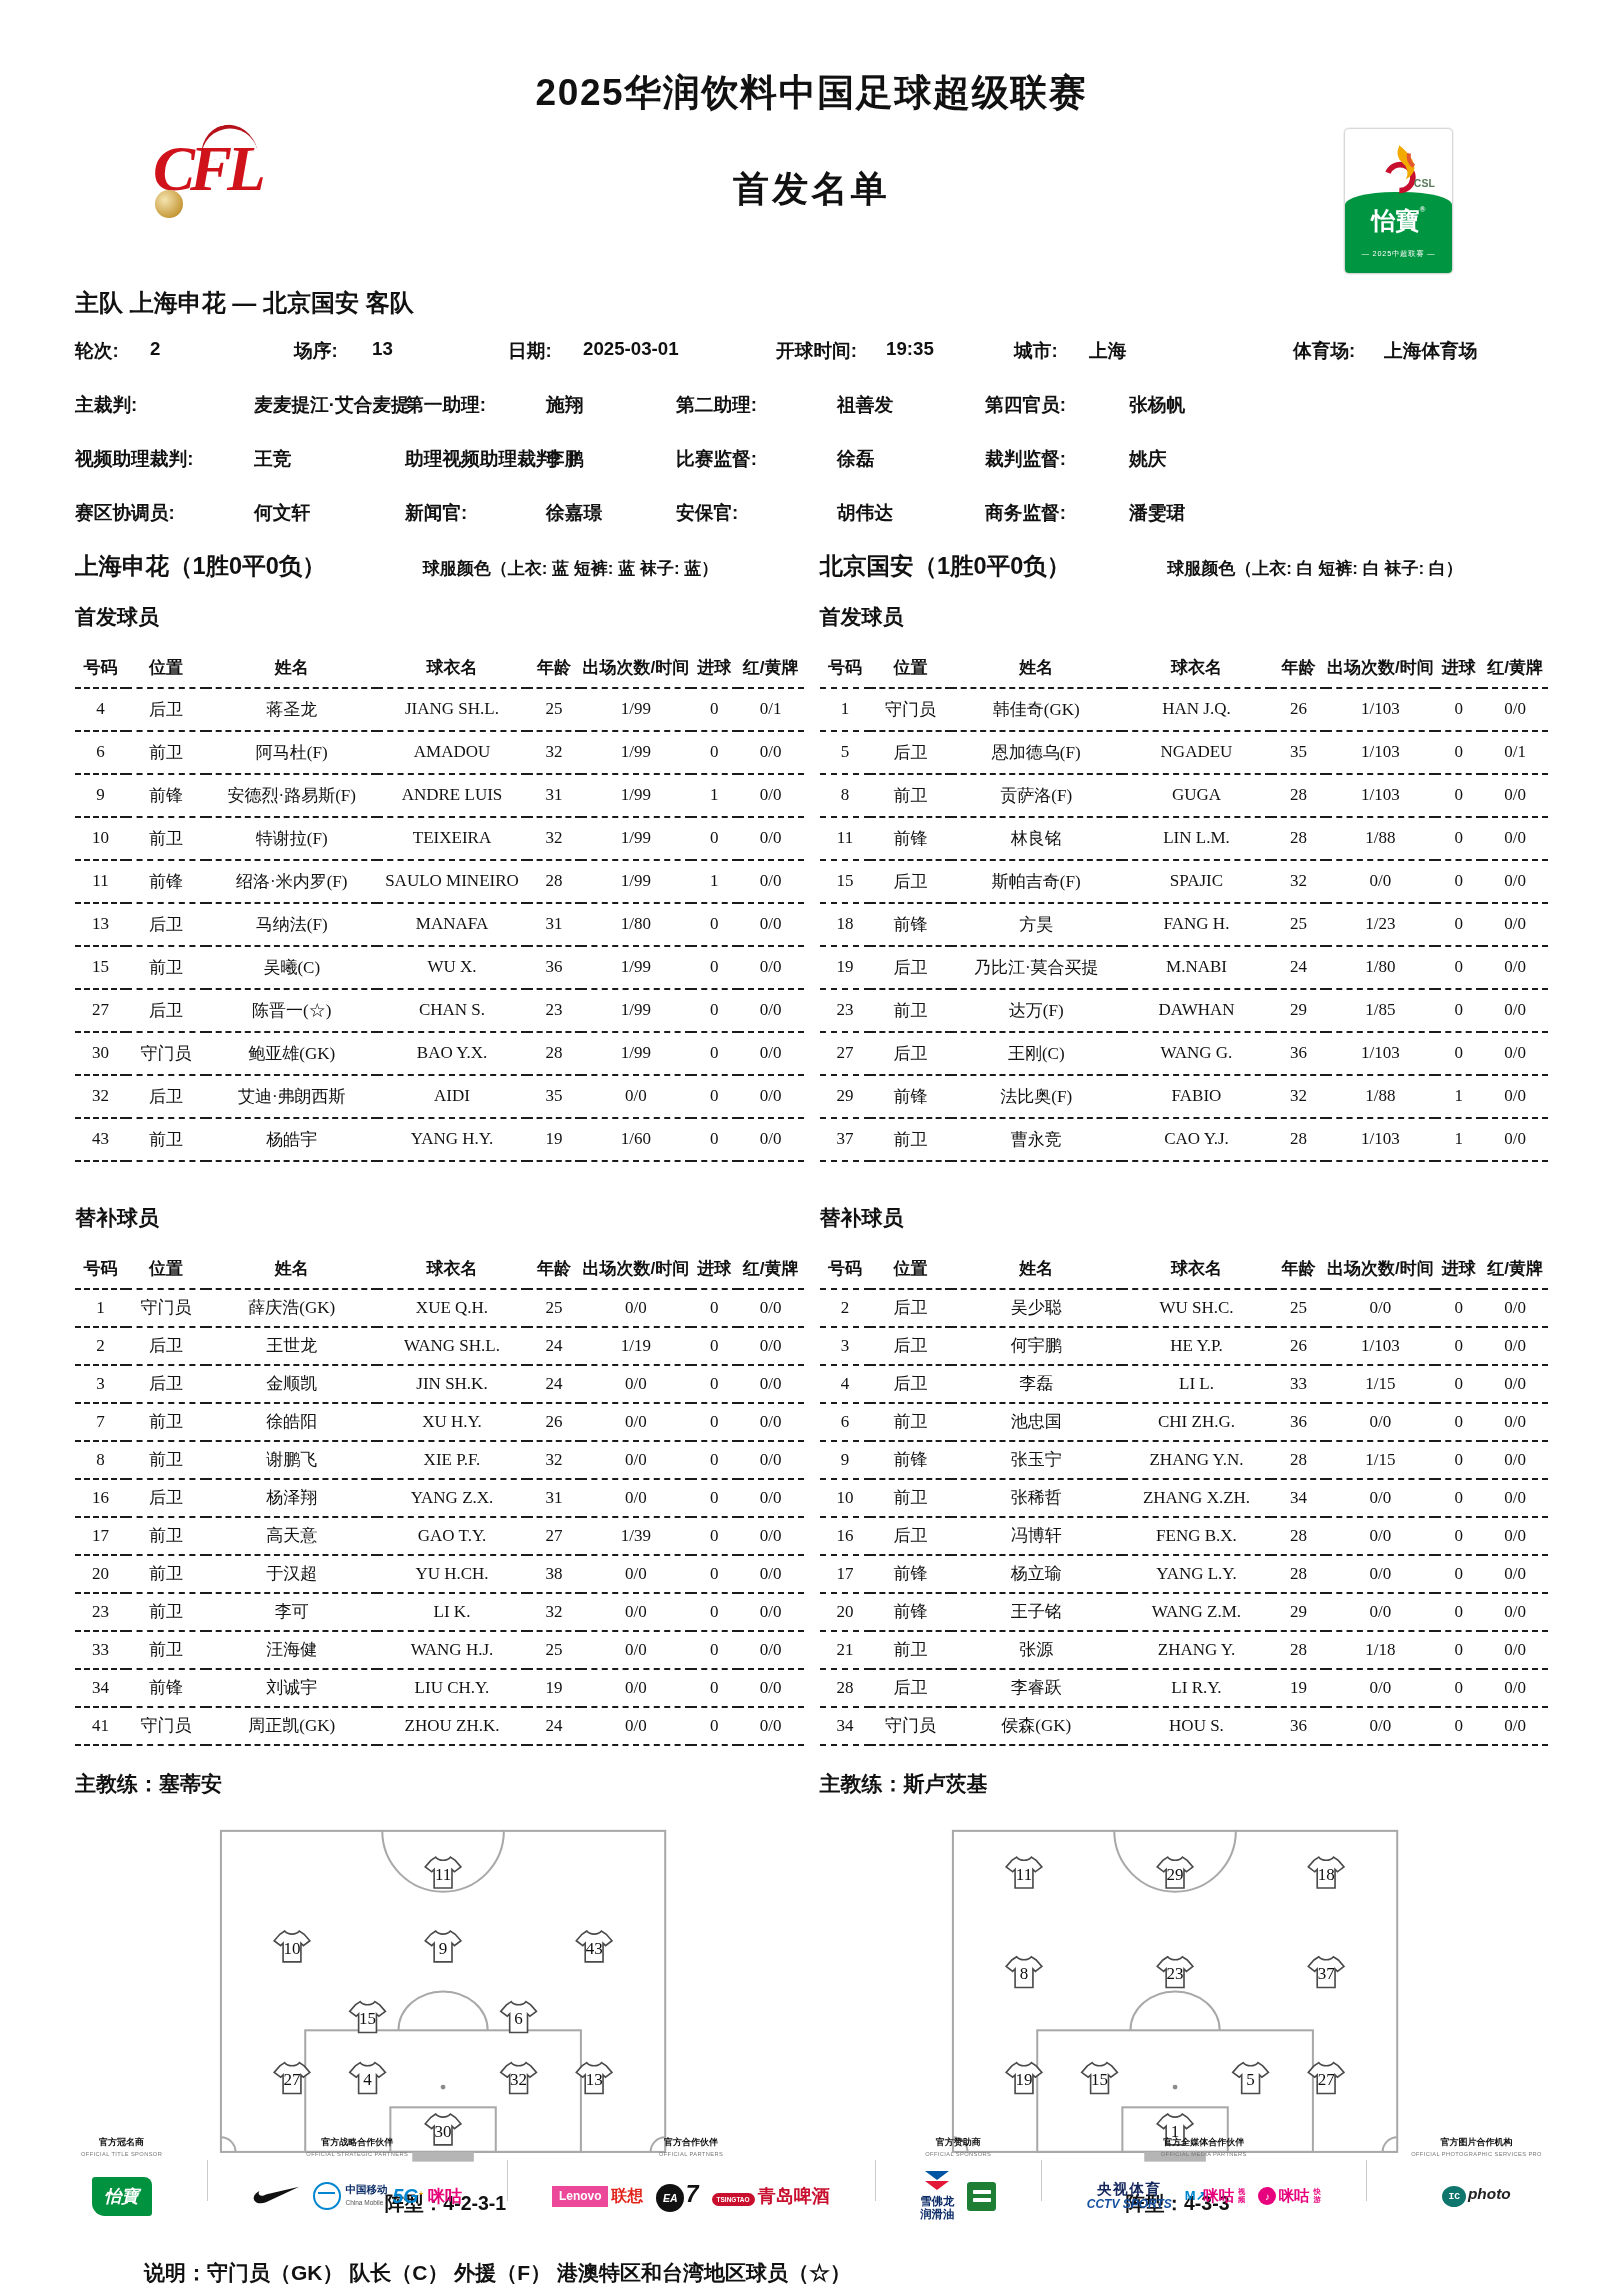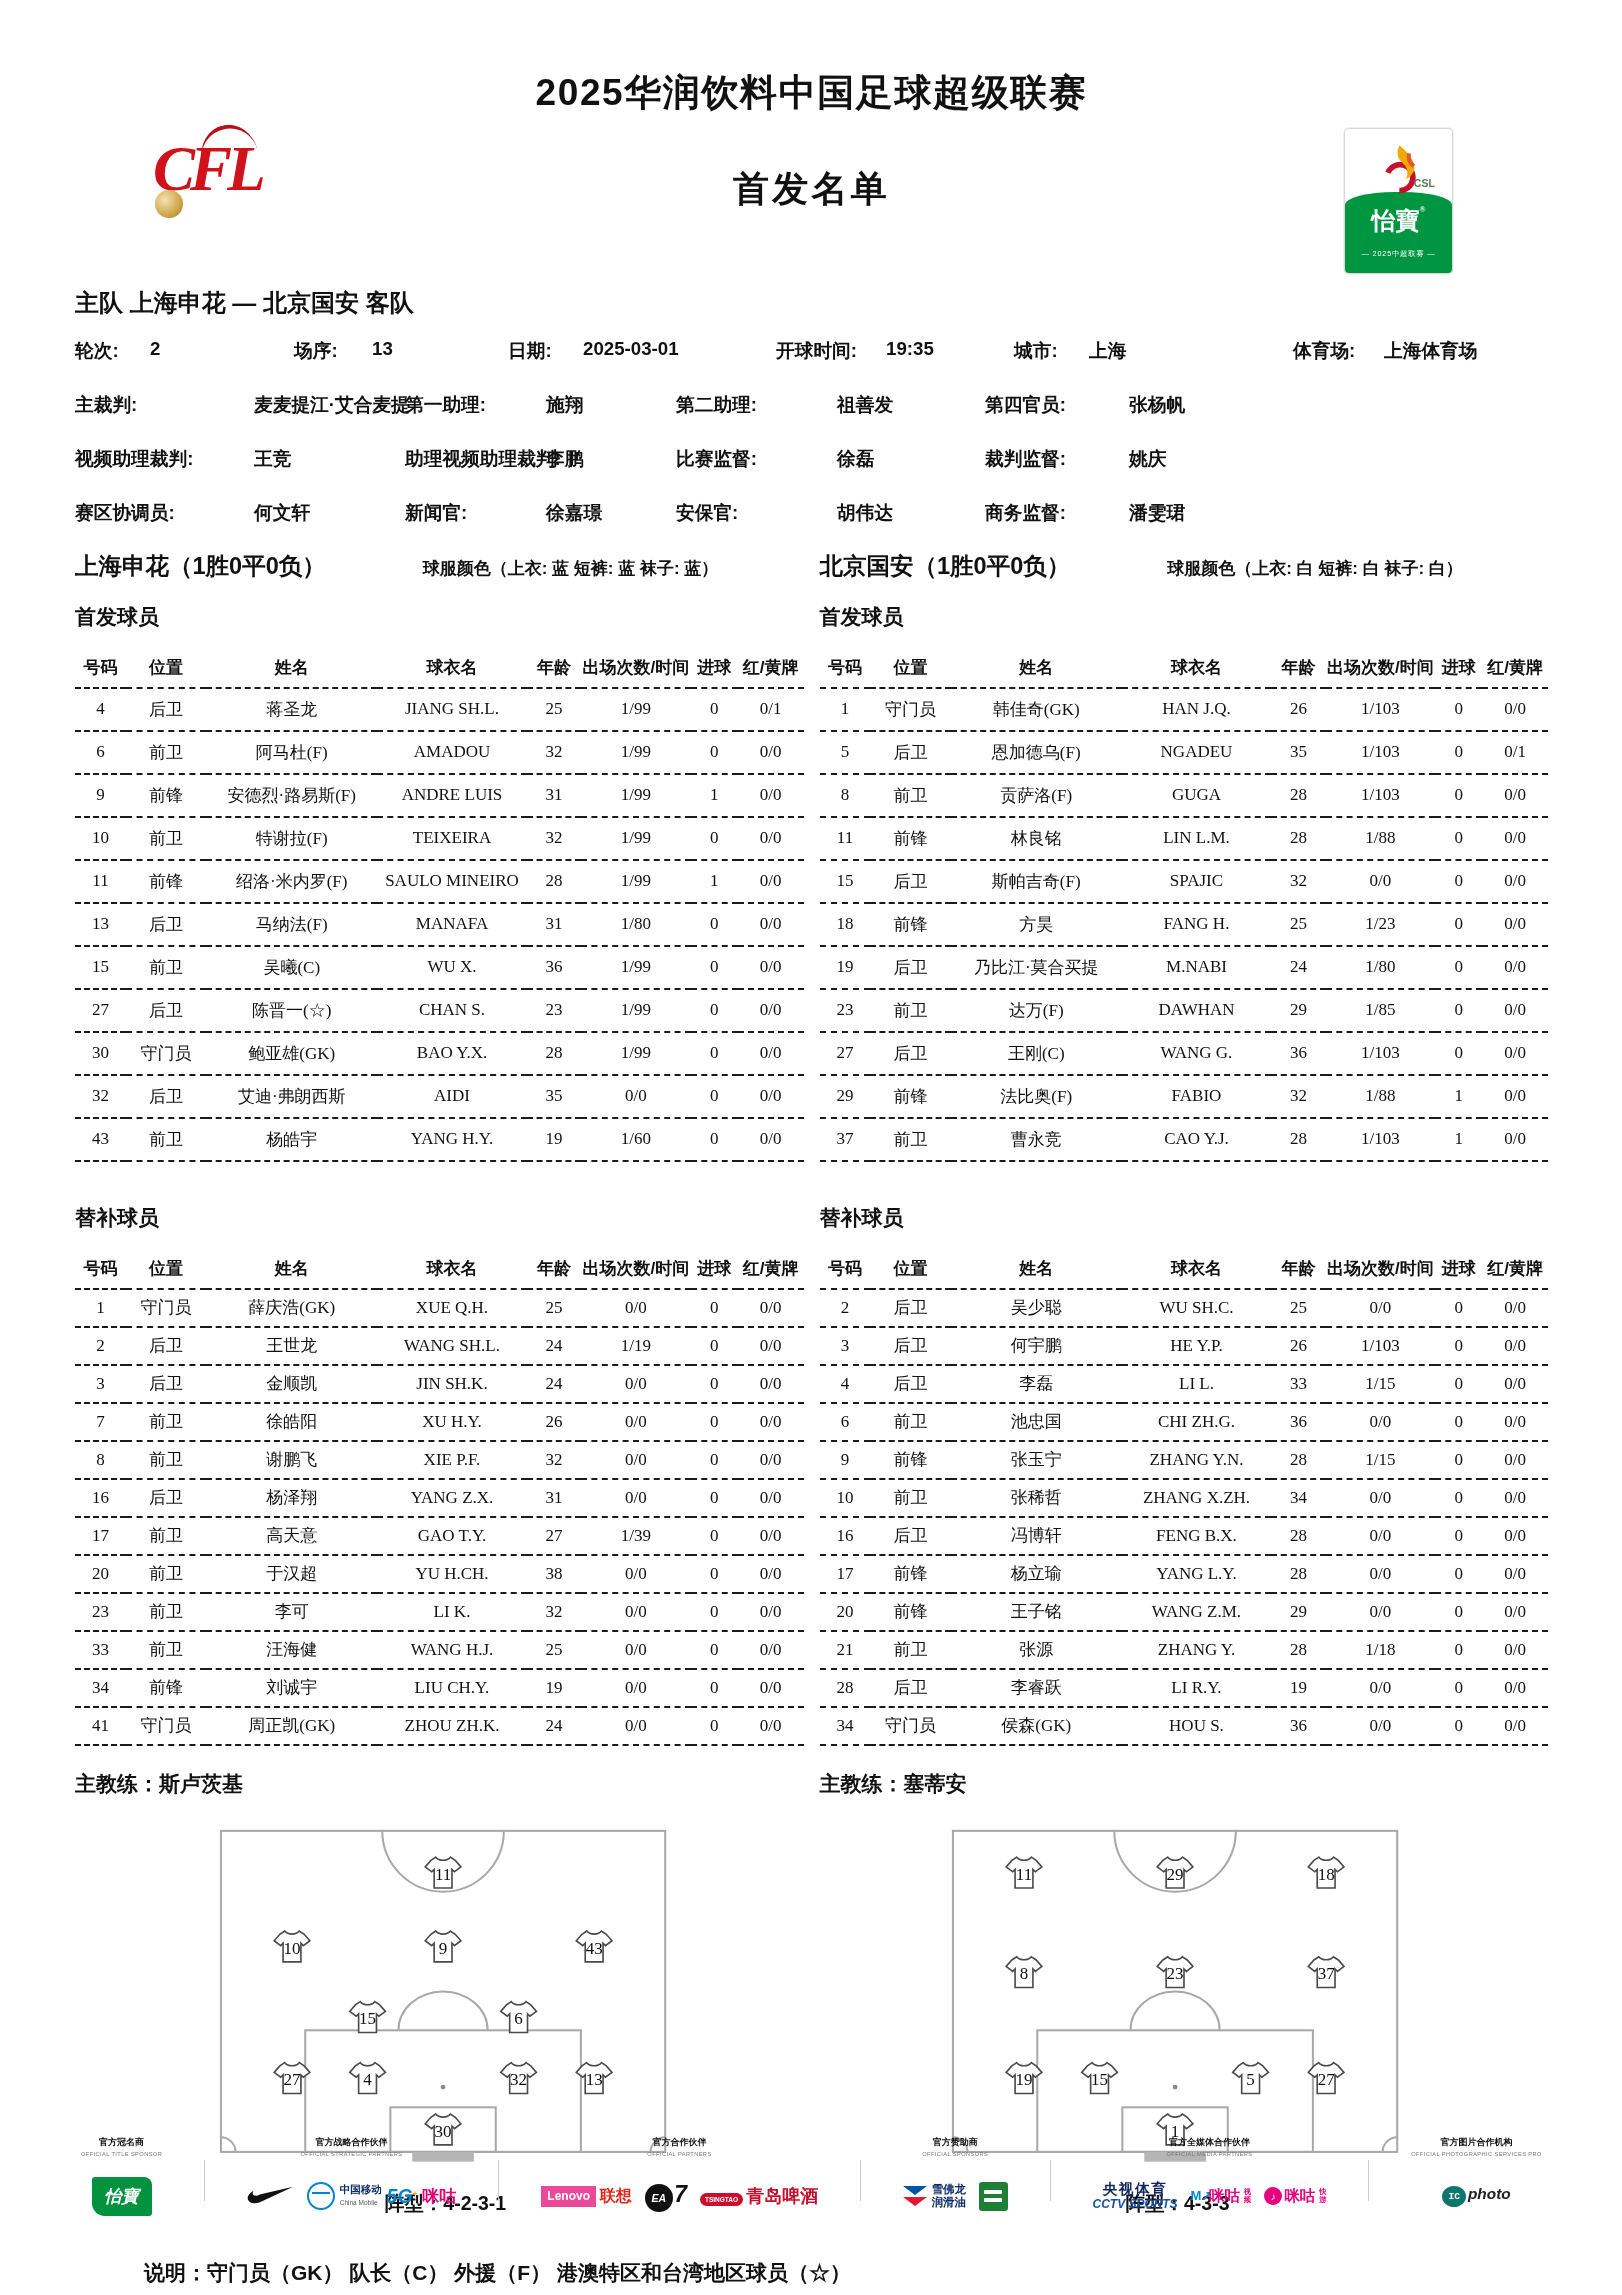--- a/index.html
+++ b/index.html
@@ -79,21 +79,21 @@
   .fiveg sup{font-size:8px;color:#e6a817;}
   .migu{font-size:17px;font-weight:bold;color:#e60278;}
   .lg-lenovo{background:#ec4899;color:#fff;font-weight:bold;font-size:12px;padding:3.2px 6.5px;}
   .lenovo-cn{color:#e1251b;font-weight:bold;font-size:16px;margin-left:3.2px;}
   .ea-circ{width:28px;height:28px;border-radius:50%;background:#111;color:#fff;font-weight:bold;
         font-size:10.5px;display:inline-flex;align-items:center;justify-content:center;font-style:italic;}
   .ea-seven{font-size:23px;font-weight:bold;color:#111;font-style:italic;margin-left:1.6px;}
   .tsing-oval{background:#c8102e;color:#fff;font-size:6.5px;font-weight:bold;border-radius:8px;
         padding:3.2px 4.9px;}
   .tsing-cn{color:#c8102e;font-weight:bold;font-size:18px;margin-left:3.2px;}
-  .chev{display:flex;align-items:center;gap:4.9px;}
+  .chev{display:flex;align-items:center;gap:4.9px;flex-direction:column;}
   .chev-marks span{display:block;width:0;height:0;border-left:12px solid transparent;
         border-right:12px solid transparent;}
   .chev-b{border-top:9.7px solid #0054a4;}
   .chev-r{border-top:9.7px solid #e21836;margin-top:1.6px;}
   .chev-txt{color:#0a2b66;font-weight:bold;font-size:11.4px;line-height:1.15;text-align:left;}
   .greenbox{width:29px;height:29px;background:#1e7e34;border-radius:3.2px;display:inline-flex;
         flex-direction:column;align-items:center;justify-content:center;gap:3.2px;}
   .greenbox i{display:block;width:18px;height:4.9px;background:#fff;border-radius:0.8px;}
   .cctv{line-height:1.1;text-align:center;}
   .cctv-cn{font-size:14.6px;font-weight:bold;color:#14275c;letter-spacing:1.6px;}
@@ -775,22 +775,22 @@
             <td>0/0</td>
             <td>0</td>
             <td>0/0</td>
           </tr>
         </tbody>
       </table>
     </div>
 </div>
 
 <div class="px two-col">
+  <div class="half coach-line"><span>主教练：</span><span>塞蒂安</span></div>
   <div class="half coach-line"><span>主教练：</span><span>斯卢茨基</span></div>
-  <div class="half coach-line"><span>主教练：</span><span>塞蒂安</span></div>
 </div>
 
 <div class="pitch-row">
   <div class="pitch-wrap">
     <svg id="pitch-home" width="459" height="347" viewBox="0 0 566 428">
         <rect x="6" y="6" width="548" height="396" stroke="#a8a8a8" stroke-width="2.5" fill="none"></rect>
         <path d="M205 6 A75 75 0 0 0 355 6" stroke="#a8a8a8" stroke-width="2.5" fill="none"></path>
         <rect x="110" y="252" width="340" height="150" stroke="#a8a8a8" stroke-width="2.5" fill="none"></rect>
         <path d="M225 252 A55 48 0 0 1 335 252" stroke="#a8a8a8" stroke-width="2.5" fill="none"></path>
         <rect x="215" y="347" width="130" height="55" stroke="#a8a8a8" stroke-width="2.5" fill="none"></rect>

